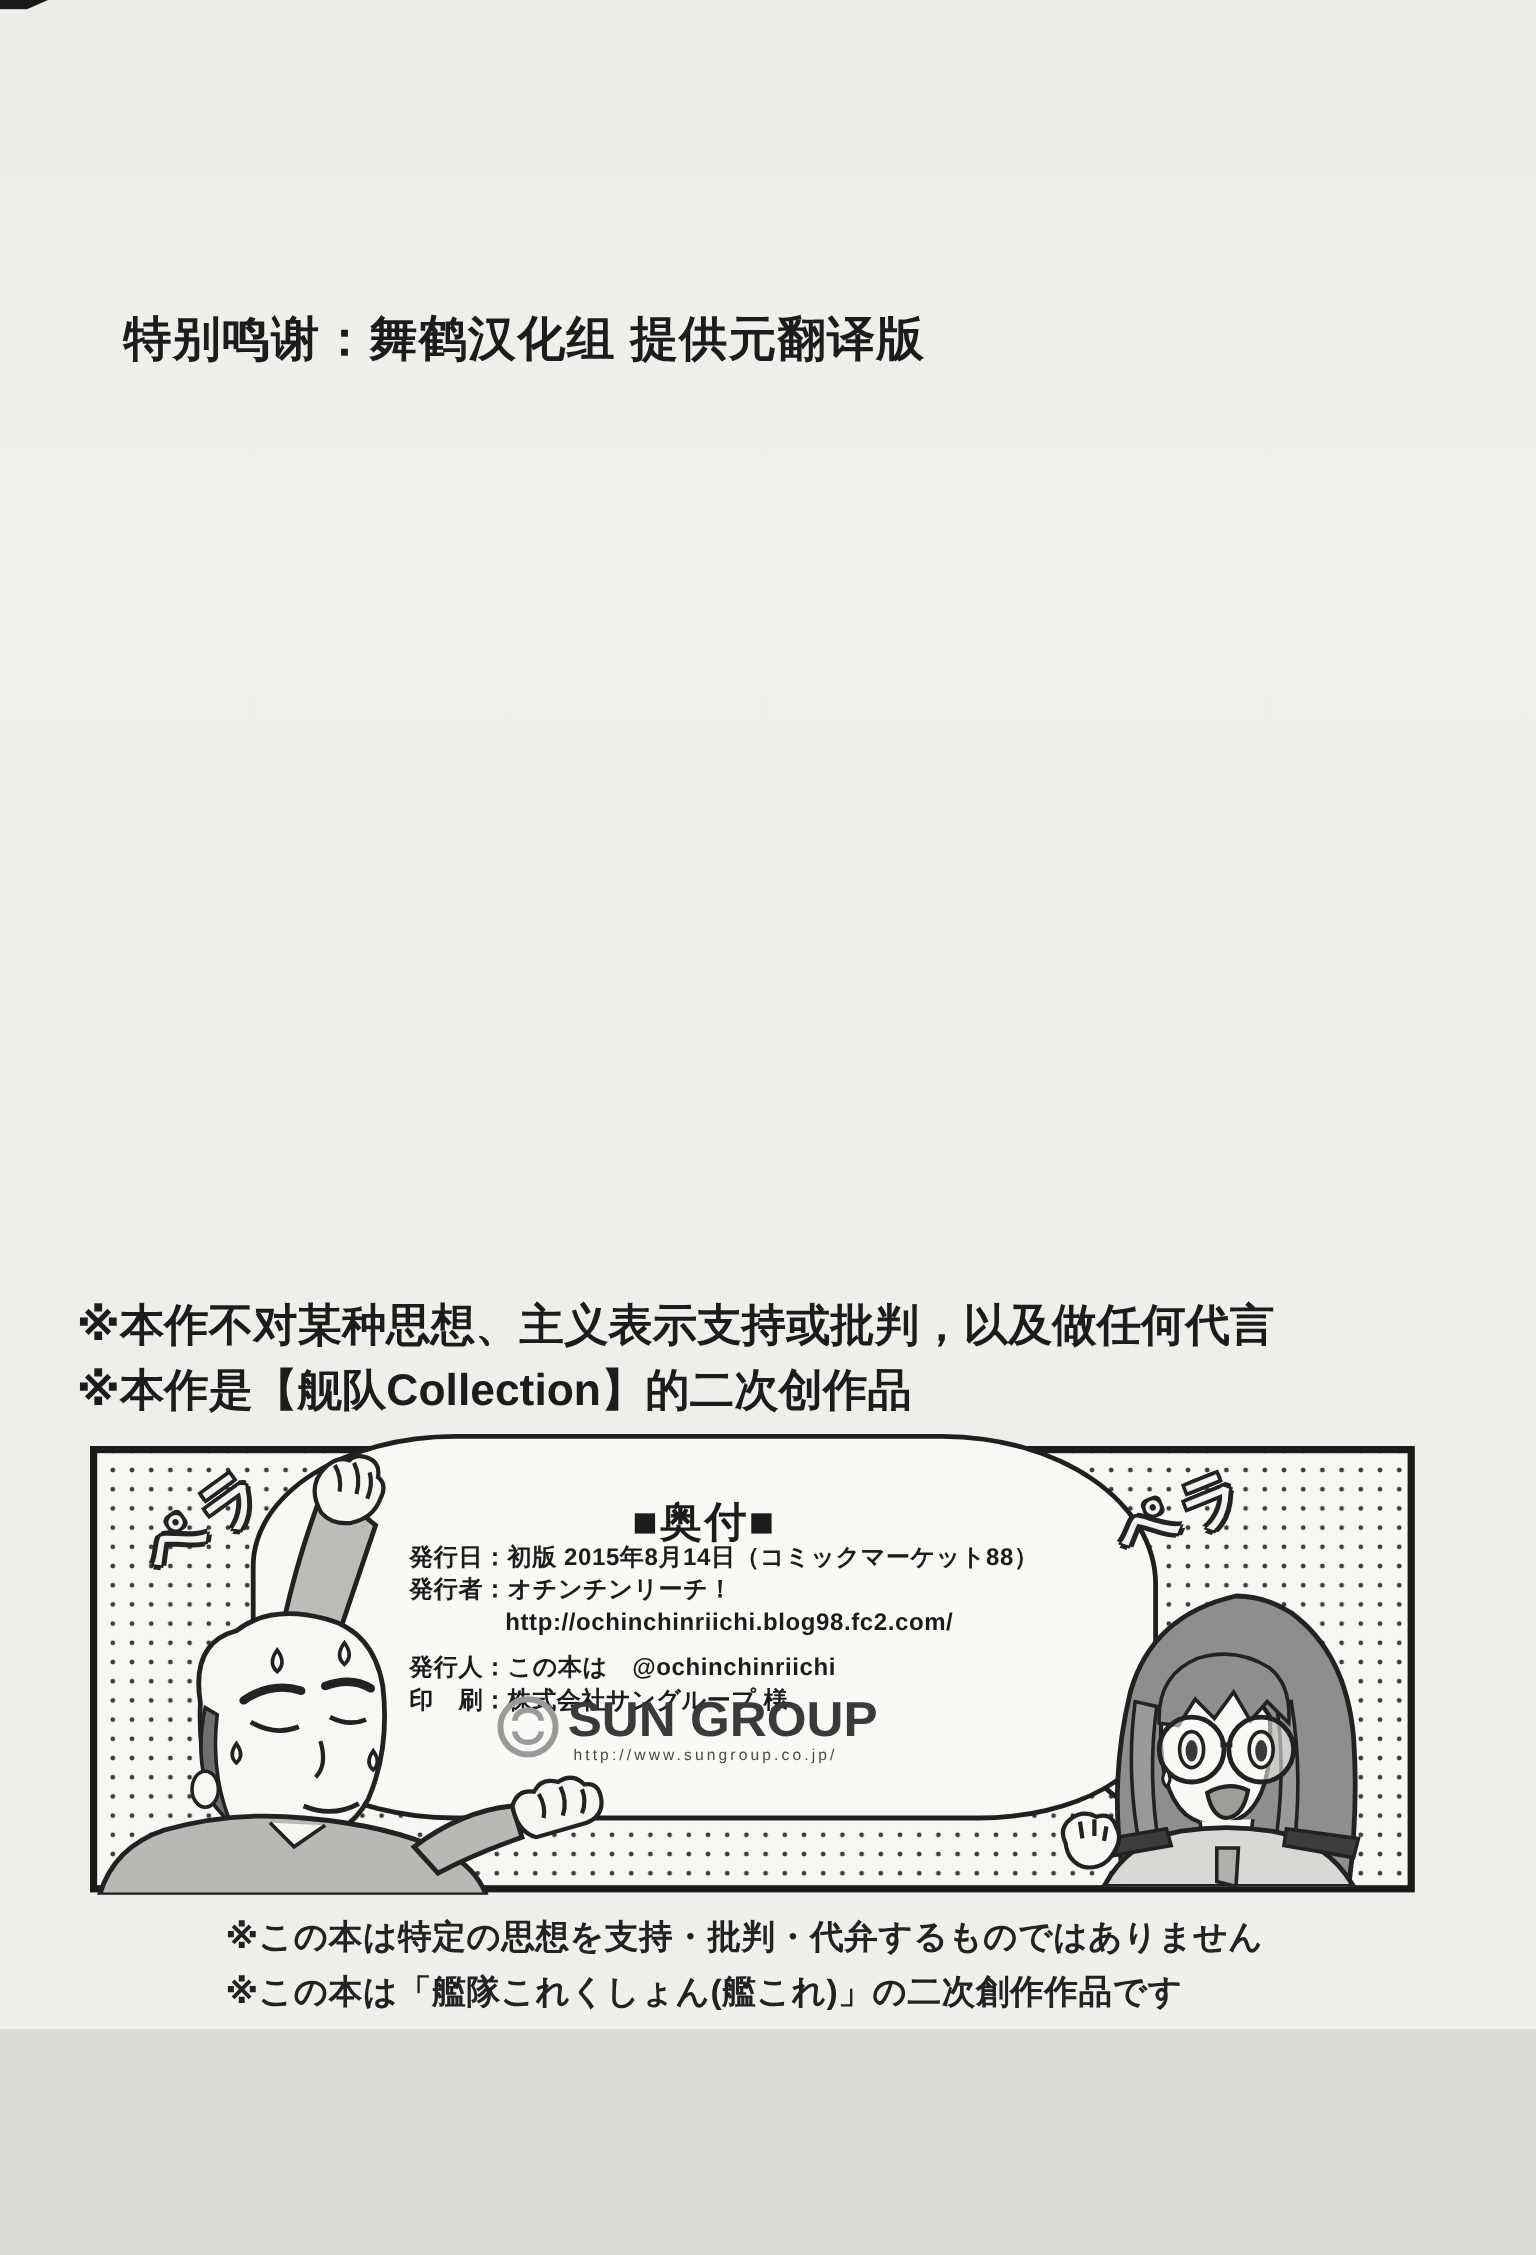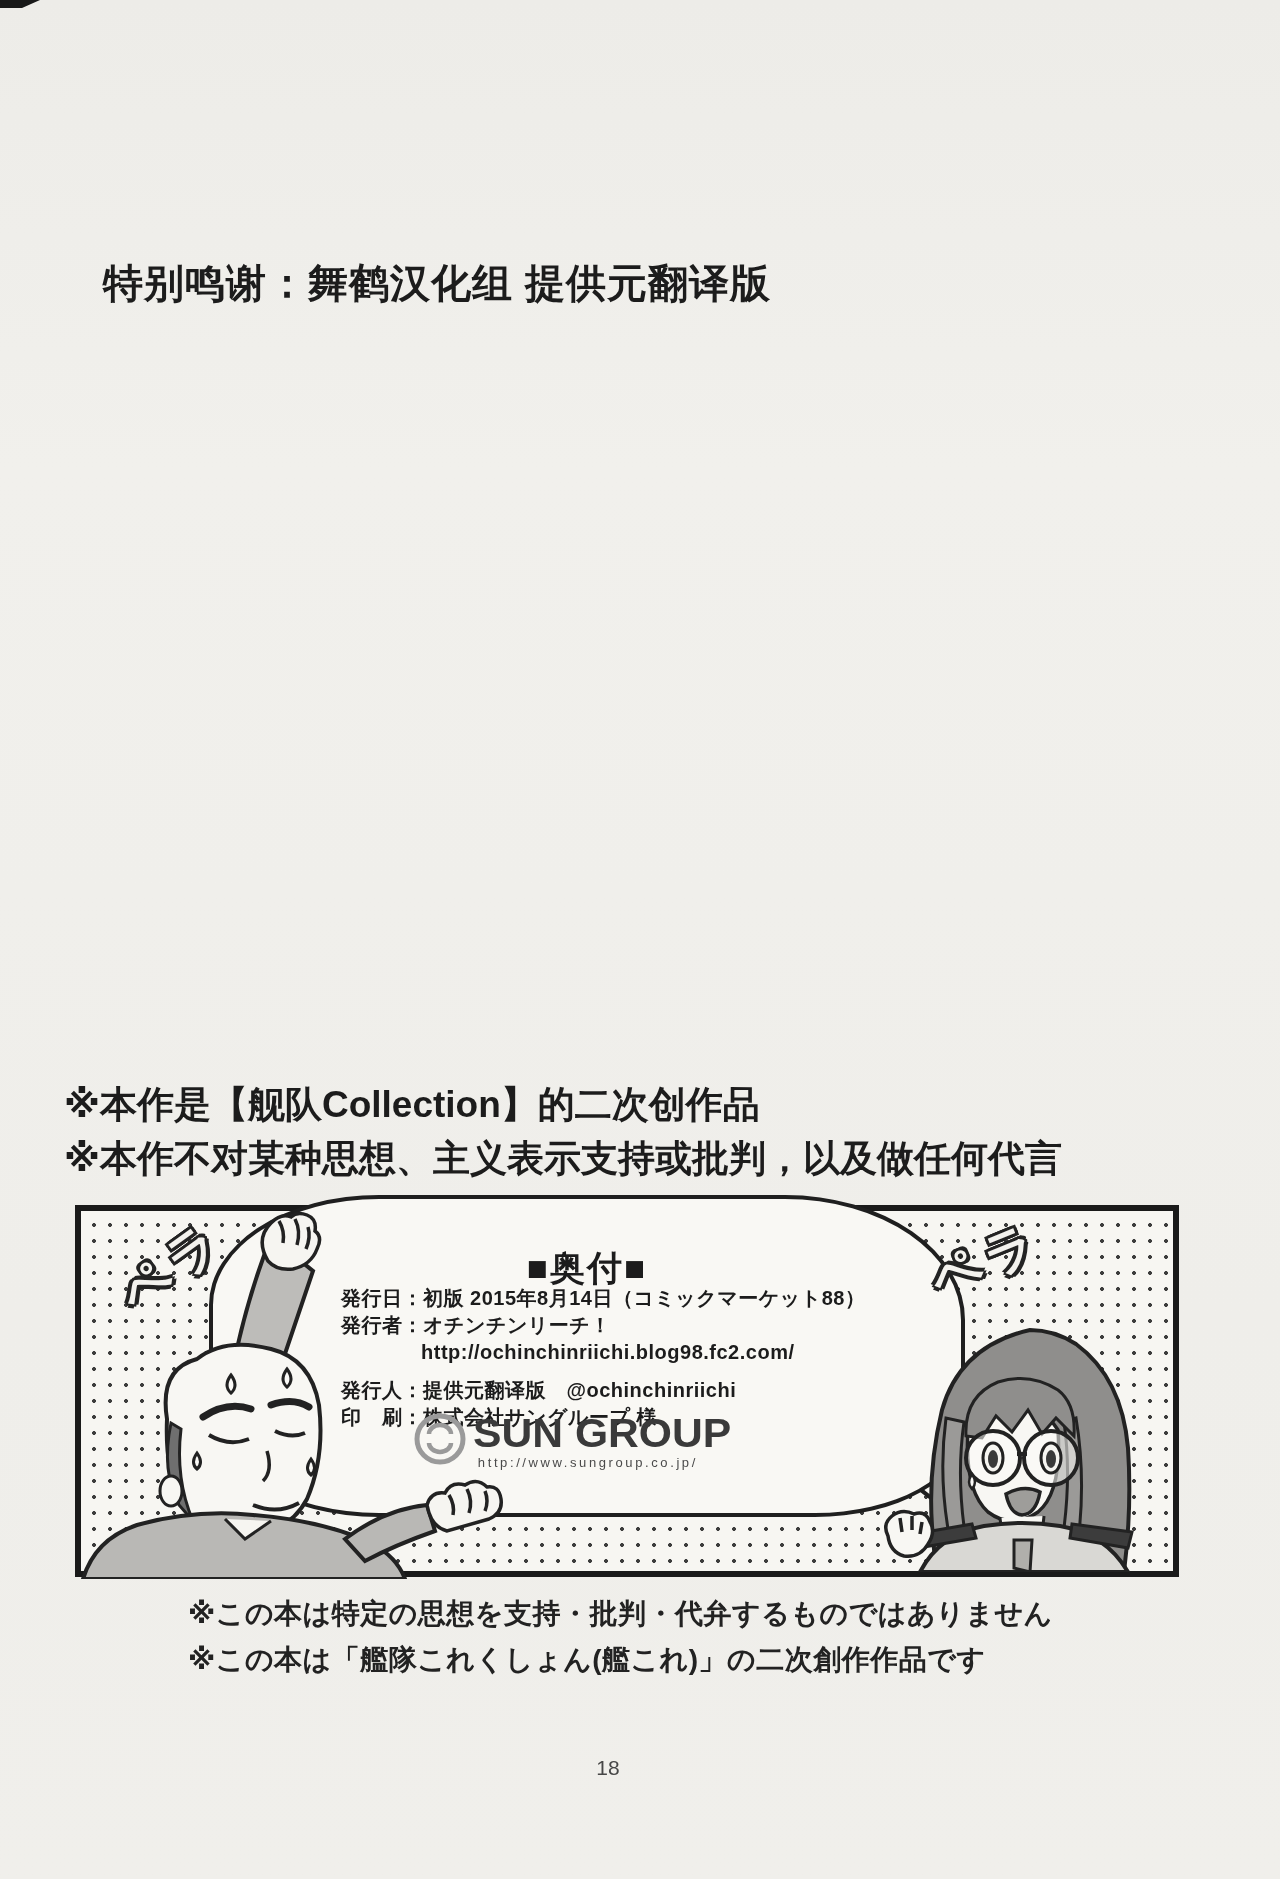--- a/index.html
+++ b/index.html
@@ -1,17 +1,17 @@
 <!DOCTYPE html>
 <html><head>
 <meta charset="utf-8">
 <style>
   html,body { margin:0; padding:0; background:#dddcd8; }
   .page {
-    position:relative; width:1280px; height:1879px; margin:0 auto;
+    position:relative; width:1280px; height:1691px; margin:0 auto;
     background:linear-gradient(180deg,#edece8 0%,#f1f0ec 25%,#efeeea 70%,#f0efeb 100%);
     font-family:"Liberation Sans","DejaVu Sans",sans-serif;
     color:#1c1c1c; overflow:hidden;
   }
   .scan-mark { position:absolute; left:0; top:0; width:40px; height:8px;
     background:#191919; clip-path:polygon(0 0,100% 0,55% 100%,0 100%); }
 
   .credits { position:absolute; left:103px; top:252px; font-size:40px;
     font-weight:bold; line-height:62px; letter-spacing:1px; white-space:nowrap; }
 
@@ -61,40 +61,40 @@
 <body>
 
 <div class="page">
   <div class="scan-mark"></div>
 
   <div class="credits">
     <div>特别鸣谢：舞鹤汉化组 提供元翻译版</div>
   </div>
 
   <div class="disclaimer-cn">
+    <div>※本作不对某种思想、主义表示支持或批判，以及做任何代言</div>
     <div>※本作是【舰队Collection】的二次创作品</div>
-    <div>※本作不对某种思想、主义表示支持或批判，以及做任何代言</div>
   </div>
 
   <div class="colophon-box">
 
     <div class="sfx sfx-left">ペラ</div>
     <div class="sfx sfx-right">ペラ</div>
 
     <svg class="bubble-tail" width="110" height="98" viewBox="0 0 110 98">
       <path d="M2,2 Q36,28 74,16 Q60,54 98,86 Q40,70 2,2 Z" fill="#f9f8f4" stroke="#1f1f1f" stroke-width="4"></path>
     </svg>
 
     <div class="bubble">
       <div class="okuzuke-title">■奥付■</div>
       <div class="colines">
         <div>発行日：初版 2015年8月14日（コミックマーケット88）</div>
         <div>発行者：オチンチンリーチ！</div>
         <div class="indent">http://ochinchinriichi.blog98.fc2.com/</div>
-        <div class="gap">発行人：提供元翻译版　@ochinchinriichi</div>
+        <div class="gap">発行人：この本は　@ochinchinriichi</div>
         <div>印　刷：株式会社サングループ 様</div>
       </div>
       <div class="sungroup">
         <svg width="56" height="56" viewBox="0 0 56 56">
           <circle cx="28" cy="28" r="23" fill="none" stroke="#9a9a9a" stroke-width="5"></circle>
           <path d="M17,23 a11,9 0 1 1 22,0" fill="none" stroke="#9a9a9a" stroke-width="4.5"></path>
           <path d="M39,32 a11,9 0 1 1 -22,0" fill="none" stroke="#9a9a9a" stroke-width="4.5"></path>
         </svg>
         <div>
           <div class="sg-name">SUN GROUP</div>

